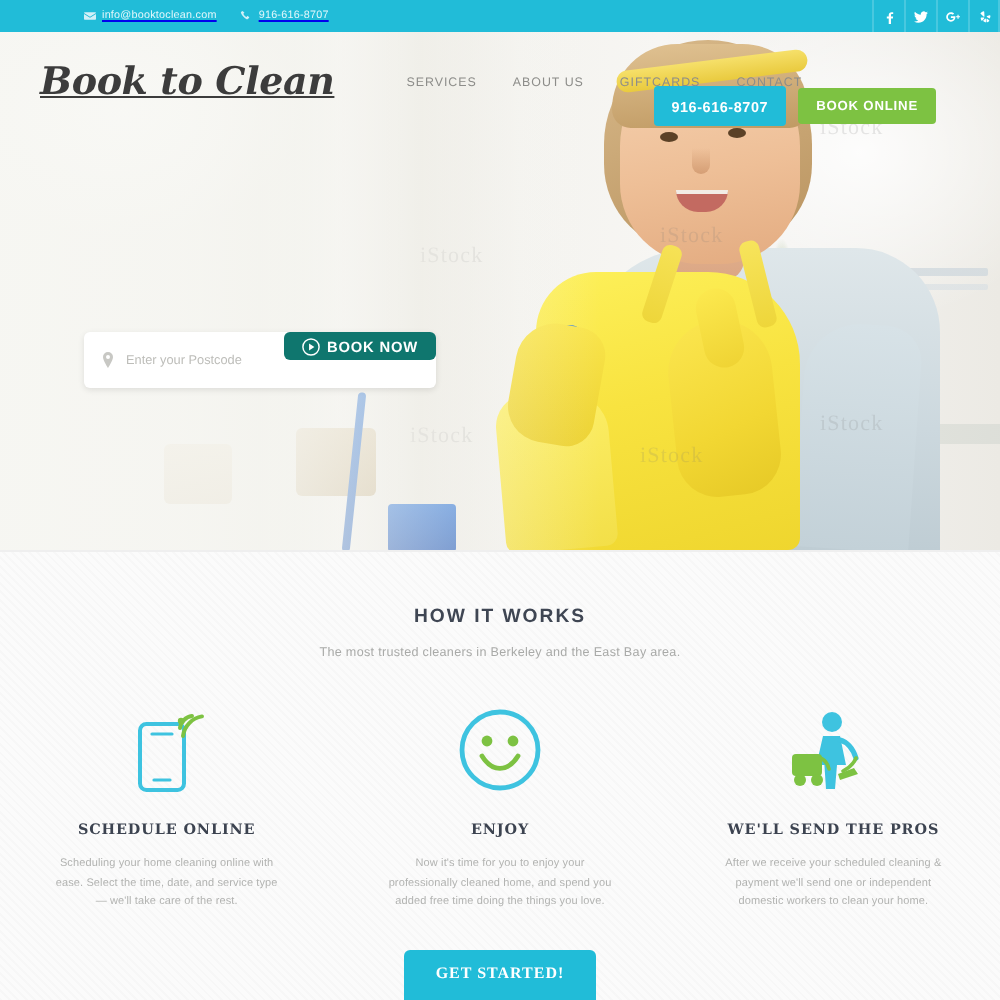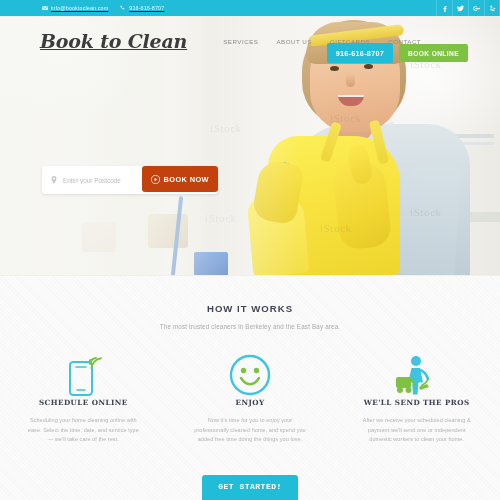--- a/index.html
+++ b/index.html
@@ -189,21 +189,21 @@
     position: absolute; left: 0; top: 0; width: 300px; height: 259px;
     background: linear-gradient(90deg, rgba(247,247,243,.88) 0%, rgba(247,247,243,.80) 45%, rgba(247,247,243,0) 100%);
   }
 
   
   .header {
     position: absolute; top: 16px; left: 0; width: 500px; height: 50px;
     display: flex; align-items: center;
   }
   .logo {
-    margin-left: 40px; font-family: "DejaVu Serif", serif; font-style: italic;
+    margin-left: 20px; font-family: "DejaVu Serif", serif; font-style: italic;
     font-weight: 700; font-size: 19px; color: #3c3c3c; letter-spacing: -.2px;
     white-space: nowrap;
   }
   .nav { margin-left: 36px; display: flex; align-items: center; gap: 18px; }
   .nav a {
     font-size: 6.2px; letter-spacing: .5px; color: #8d8d8a; text-decoration: none;
     font-weight: 400; white-space: nowrap;
   }
   .hdr-btns { position: absolute; right: 32px; top: 27px; display: flex; gap: 6px; align-items: center; }
   .btn-phone {
@@ -230,21 +230,21 @@
   }
   .pin-icon { margin-left: 8px; width: 8px; height: 8px; display: block; }
   .pin-icon svg { width: 8px; height: 8px; fill: #c8c8c4; display: block; }
   .postcode-input {
     border: none; outline: none; background: transparent; margin-left: 5px;
     font-size: 6.4px; color: #9a9a96; width: 84px;
     font-family: "Liberation Sans", sans-serif;
   }
   .postcode-input::placeholder { color: #bdbdb9; }
   .btn-booknow {
-    position: absolute; right: 0; top: 0; height: 26px; background: #c2410c;
+    position: absolute; right: 0; top: 0; height: 14px; background: #0f766e;
     color: #fff; border: none; border-radius: 3px; cursor: pointer;
     display: flex; align-items: center; gap: 4px; padding: 0 9px;
     font-size: 7.4px; font-weight: 700; letter-spacing: .4px;
     font-family: "Liberation Sans", sans-serif; white-space: nowrap; justify-content: center;
   }
   .play-ico { width: 9px; height: 9px; display: block; }
   .play-ico svg { width: 9px; height: 9px; display: block; }
 
   
   .works {
@@ -258,33 +258,33 @@
     margin-top: 27px; text-align: center; font-size: 9.6px; font-weight: 700;
     color: #3f4653; letter-spacing: 1.0px;
   }
   .works-sub {
     margin-top: 9px; text-align: center; font-size: 6.3px; color: #a9aaa8; letter-spacing: .15px;
   }
   .cols { margin-top: 22px; display: flex; }
   .col { flex: 1; display: flex; flex-direction: column; align-items: center; padding: 0 22px; }
   .col-ico { height: 46px; display: flex; align-items: center; justify-content: center; }
   .col-h {
-    font-family: "DejaVu Serif", serif; font-weight: 700;
+    margin-top: 12px; font-family: "DejaVu Serif", serif; font-weight: 700;
     font-size: 7.2px; color: #3c4350; letter-spacing: .45px; text-align: center;
   }
   .col-p {
     margin-top: 9px; font-size: 5.5px; line-height: 9.6px; color: #b2b3b1;
     text-align: center; letter-spacing: .06px; max-width: 116px;
   }
   .get-started-wrap { position: absolute; left: 0; bottom: 0; width: 500px; display: flex; justify-content: center; }
   .btn-getstarted {
     background: #21bcd8; color: #fff; border: none; cursor: pointer;
     font-size: 8px; font-weight: 700; letter-spacing: .5px;
     padding: 7px 16px 9px; border-radius: 3px 3px 0 0;
-    font-family: Liberation Mono, monospace; white-space: nowrap;
+    font-family: Liberation Serif, serif; white-space: nowrap;
   }
 </style>
 </head>
 <body>
 
 <div id="page">
 
   <div class="topbar">
     <div class="topbar-left">
       <a class="tb-item" href="#">

